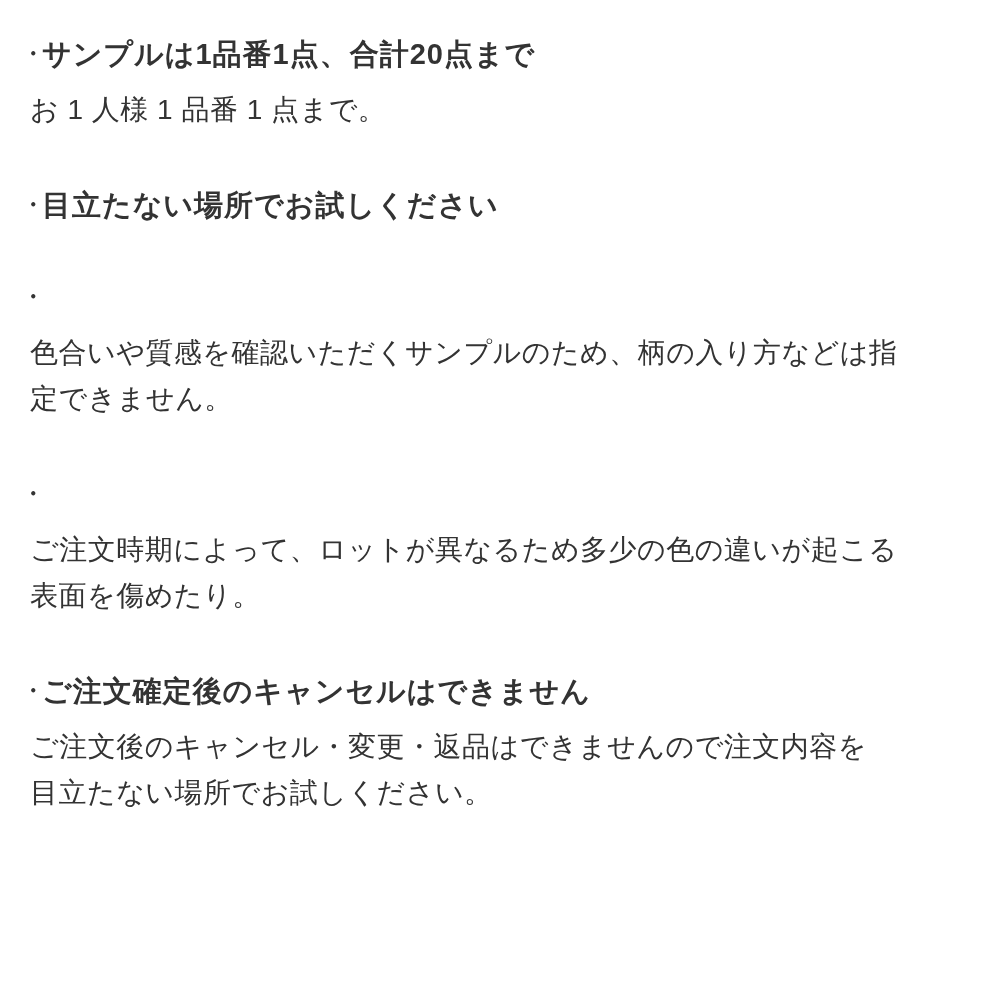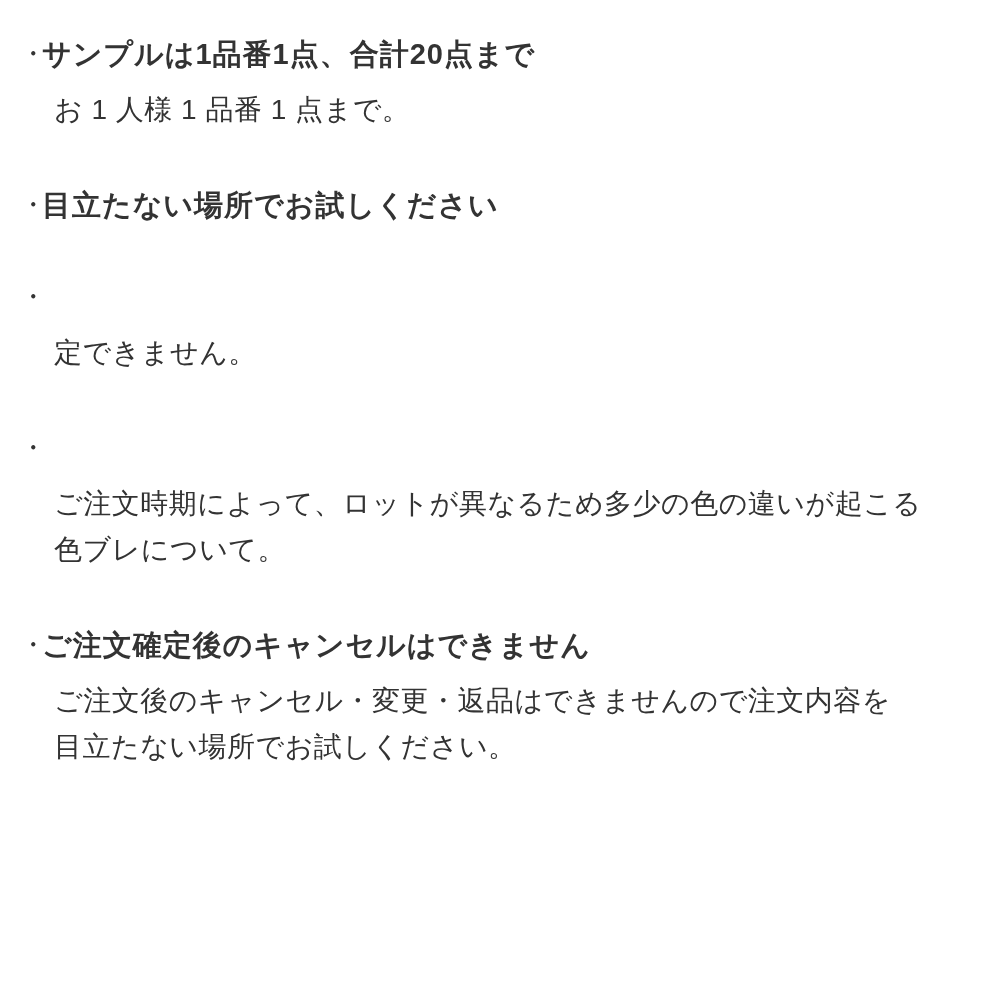--- a/index.html
+++ b/index.html
@@ -36,21 +36,21 @@
     letter-spacing: 1px;
   }
   .bullet {
     flex: 0 0 20px;
     width: 20px;
     font-size: 22px;
     line-height: 40px;
     font-weight: 700;
   }
   .note-body {
-    margin-left: 32px;
+    margin-left: 8px;
   }
   .note-line {
     margin: 0;
     font-size: 28px;
     font-weight: 400;
     line-height: 46px;
     letter-spacing: 0.5px;
   }
 </style>
 </head>
@@ -75,31 +75,32 @@
       </h2>
       <div class="note-body">
       </div>
     </section>
 
     <section class="note">
       <h2 class="note-heading">
         <span class="bullet">・</span>
       </h2>
       <div class="note-body">
+        <p class="note-line">色合いや質感を確認いただくサンプルのため、柄の入り方などは指</p>
         <p class="note-line">定できません。</p>
       </div>
     </section>
 
     <section class="note">
       <h2 class="note-heading">
         <span class="bullet">・</span>
       </h2>
       <div class="note-body">
         <p class="note-line">ご注文時期によって、ロットが異なるため多少の色の違いが起こる</p>
-        <p class="note-line">色ブレについて。</p>
+        <p class="note-line">表面を傷めたり。</p>
       </div>
     </section>
 
     <section class="note">
       <h2 class="note-heading">
         <span class="bullet">・</span>
         <span class="heading-text">ご注文確定後のキャンセルはできません</span>
       </h2>
       <div class="note-body">
         <p class="note-line">ご注文後のキャンセル・変更・返品はできませんので注文内容を</p>

